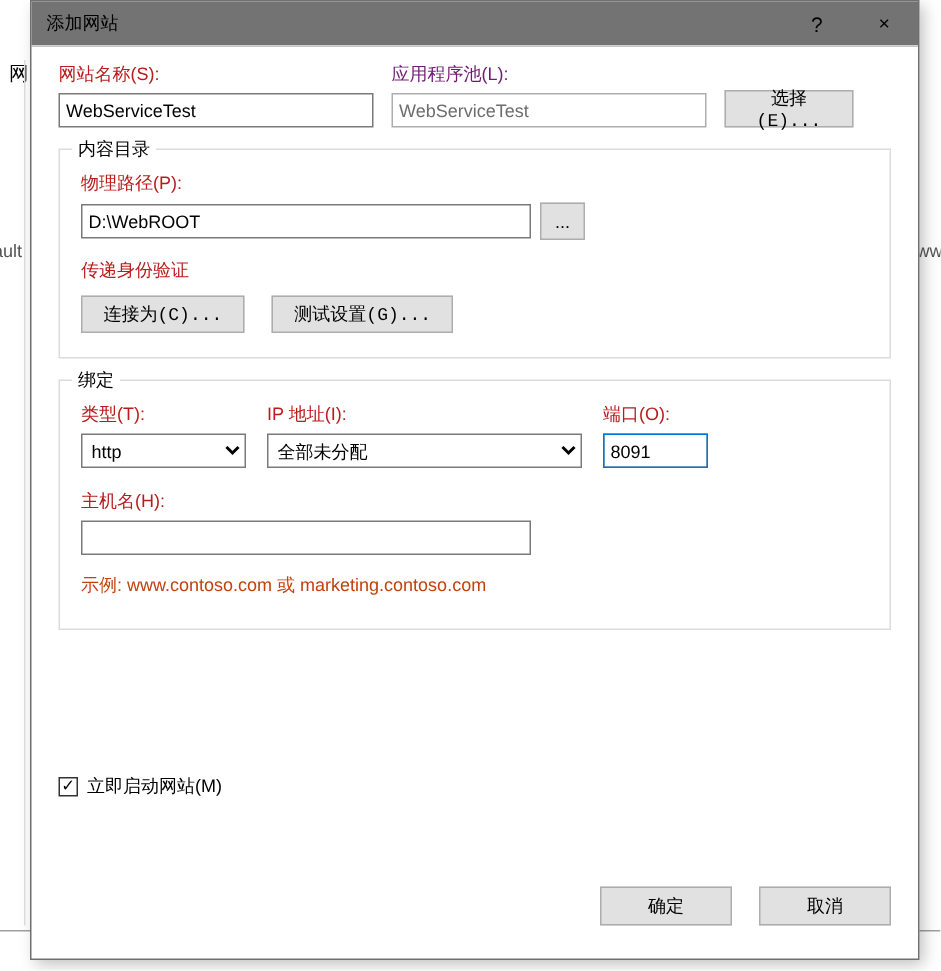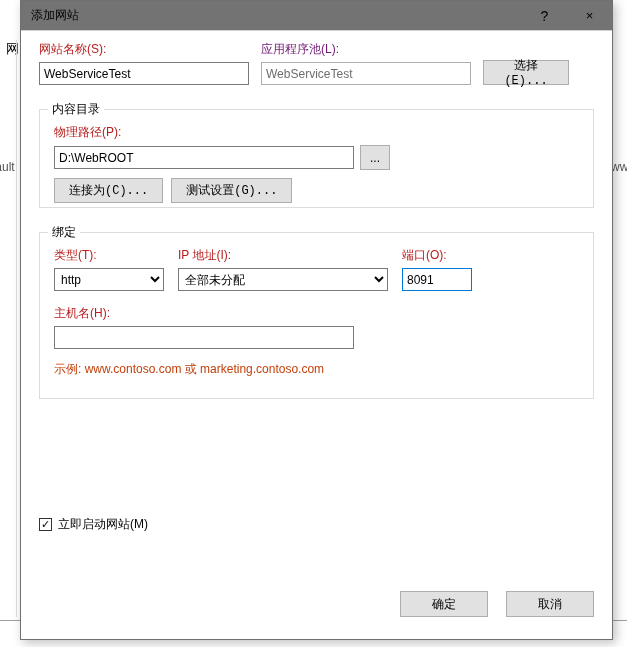--- a/index.html
+++ b/index.html
@@ -109,22 +109,22 @@
     select {
       height: 23px;
       border: 1px solid #7a7a7a;
       font-family: inherit;
       font-size: 12px;
       background: #fff;
       padding: 0 2px;
     }
     .fieldset {
       border: 1px solid #dcdcdc;
-      margin-top: 24px;
-      padding: 14px 14px 4px 14px;
+      margin-top: 14px;
+      padding: 14px 14px 16px 14px;
       position: relative;
     }
     .fieldset .legend {
       position: absolute;
       top: -9px;
       left: 8px;
       background: #fff;
       padding: 0 4px;
     }
     .browse-btn {
@@ -221,21 +221,22 @@
       <div class="col">
         <span class="label">物理路径(P):</span>
         <div class="row" style="align-items:center;">
           <input type="text" style="width: 300px;" value="D:\WebROOT">
           <div class="browse-btn">
             <span>...</span>
           </div>
         </div>
       </div>
 
-      <div class="row" style="gap:8px; margin-top:8px;">
+      <div style="margin-top:12px;" class="label">传递身份验证</div>
+      <div class="row" style="gap:18px; margin-top:8px;">
         <button class="btn">
           <span>连接为(C)...</span>
         </button>
         <button class="btn">
           <span>测试设置(G)...</span>
         </button>
       </div>
     </div>
 
     <div class="fieldset" style="padding-bottom:20px;">

